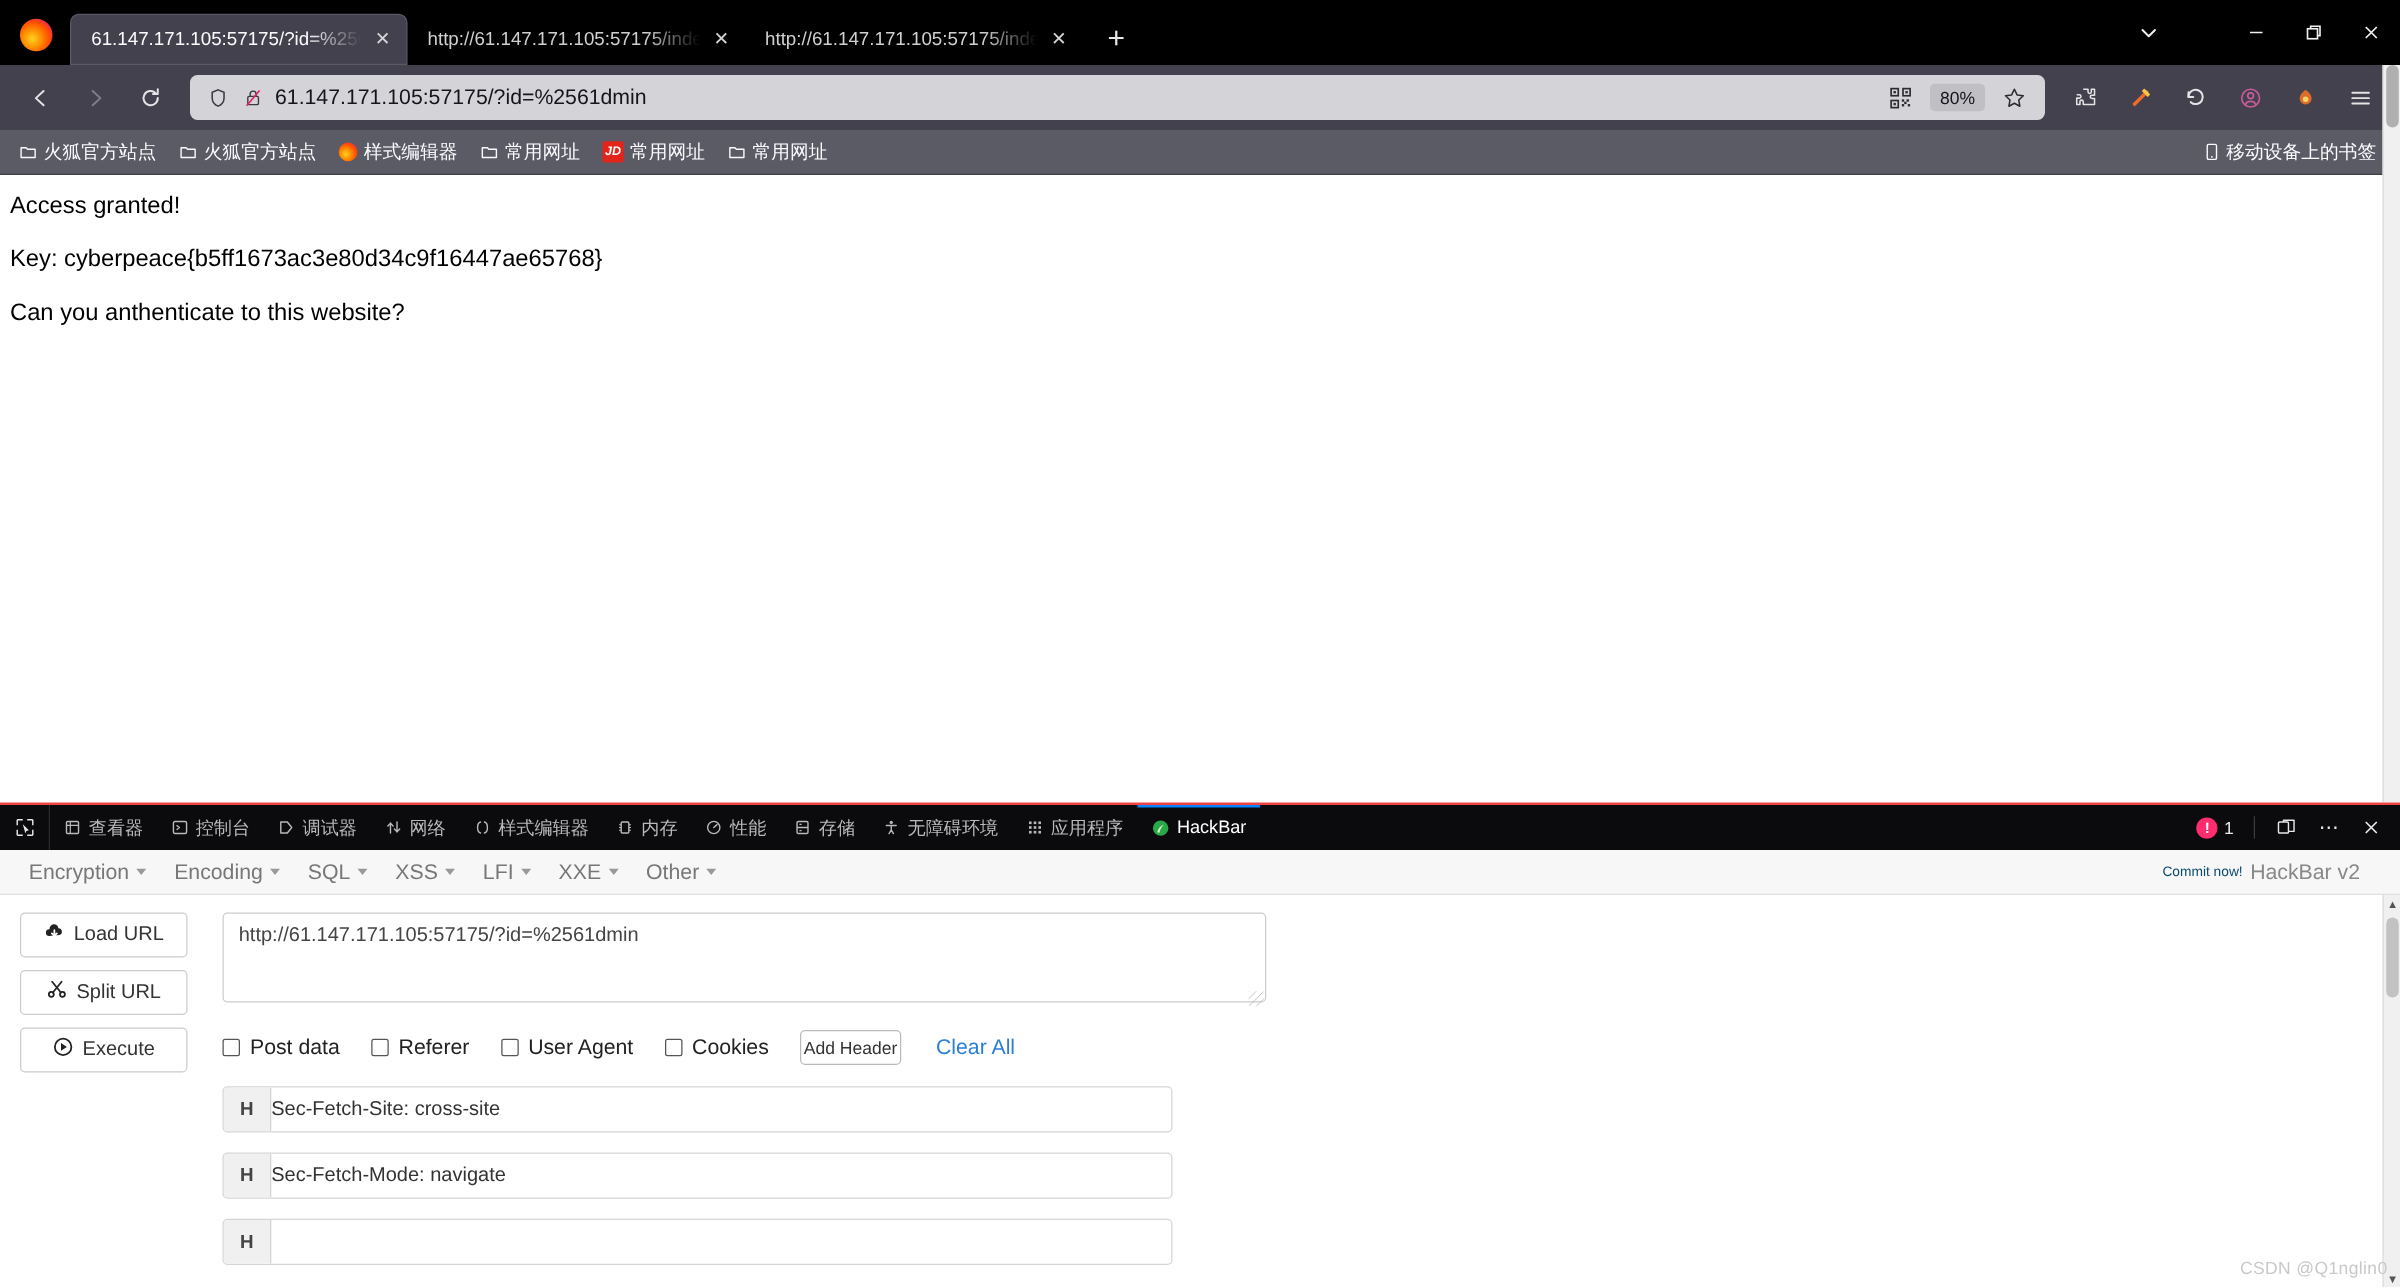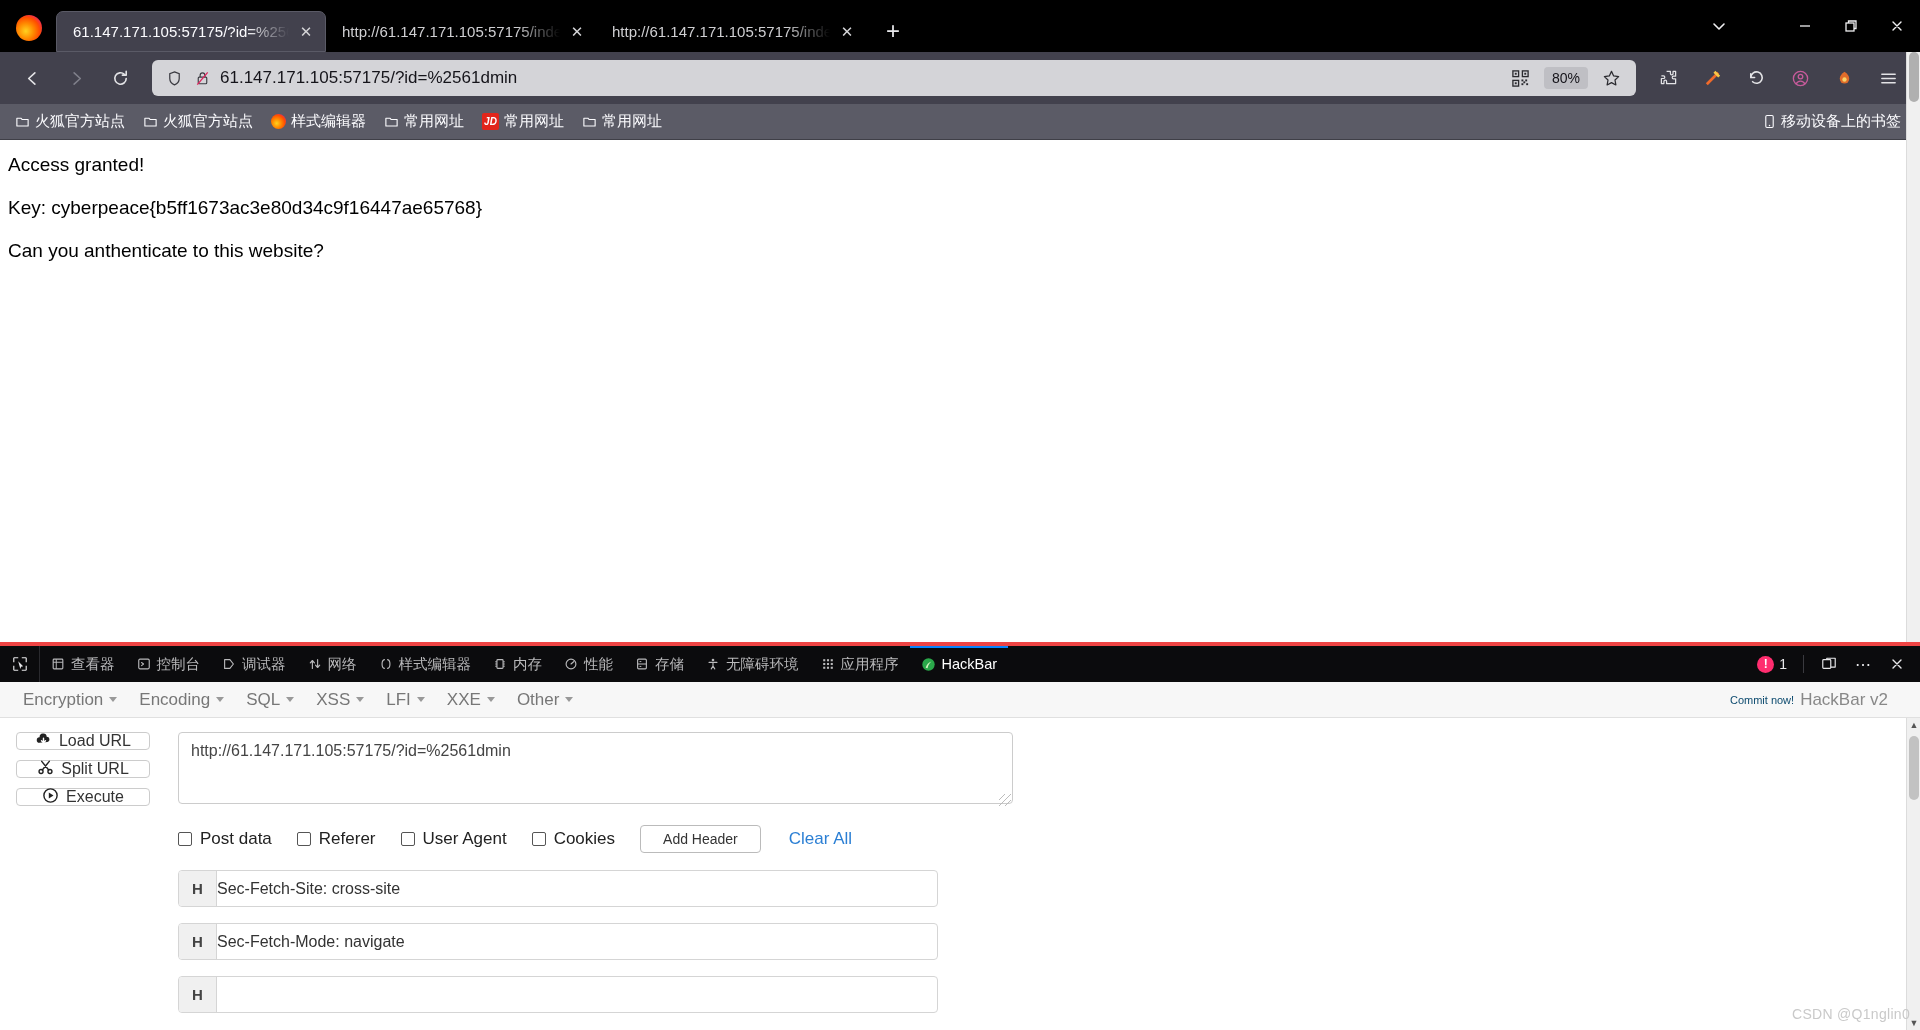--- a/index.html
+++ b/index.html
@@ -130,21 +130,21 @@
   }
   .page p {
     font-size: 19px; color: #000; line-height: 1.15;
     margin: 0 0 21px 0;
   }
 
   
   .devtools {
     position: absolute; left: 0; right: 0; bottom: 0;
     height: 388px; background: #fff;
-    border-top: 4px solid #ef4444;
+    border-top: 2px solid #ef4444;
     display: flex; flex-direction: column;
   }
   .dt-toolbar {
     height: 36px; background: #0b0b0d;
     display: flex; align-items: stretch;
     flex: 0 0 auto;
   }
   .dt-picker {
     width: 40px; display: flex; align-items: center; justify-content: center;
     color: #e6e6e8; border-right: 1px solid #2a2a2e;
@@ -206,21 +206,21 @@
   .hb-commit { color: #0c4a6e; font-size: 11px; }
   .hb-version { color: #888; font-size: 17px; margin-left: 6px; }
 
   .hb-body { flex: 1 1 auto; display: flex; padding: 14px 0 0 0; overflow: hidden; }
   .hb-actions {
     width: 150px; flex: 0 0 auto;
     display: flex; flex-direction: column; gap: 10px;
     padding-left: 16px;
   }
   .hb-abtn {
-    height: 18px; border: 1px solid #ccc; border-radius: 4px;
+    height: 36px; border: 1px solid #ccc; border-radius: 4px;
     background: #fff; color: #333; font-size: 16px;
     display: flex; align-items: center; justify-content: center; gap: 7px;
   }
   .hb-main { flex: 1 1 auto; padding: 0 20px 0 28px; min-width: 0; }
   .hb-textarea {
     width: 835px; height: 72px;
     border: 1px solid #ccc; border-radius: 4px;
     padding: 9px 12px; font-size: 16px; color: #444;
     font-family: "Liberation Sans", sans-serif;
     resize: none; background: #fff; outline: none;
@@ -241,21 +241,21 @@
   .chk-label {
     display: flex; align-items: center; gap: 8px;
     font-size: 17px; color: #222; margin-right: 25px;
   }
   .chk {
     width: 14px; height: 14px; border: 1px solid #555;
     border-radius: 2px; background: #fff; flex: 0 0 auto;
   }
   .addhdr {
     border: 1px solid #bbb; border-radius: 4px; background: #fff;
-    font-size: 14px; color: #333; padding: 5px 22px; margin-right: 28px;
+    font-size: 14px; color: #333; padding: 5px 2px; margin-right: 28px;
   }
   .clearall { color: #2b7fd4; font-size: 17px; }
   .hdr-row {
     display: flex; align-items: stretch;
     width: 760px; height: 37px; margin-top: 16px;
     border: 1px solid #d5d5d5; border-radius: 4px; overflow: hidden;
     background: #fff;
   }
   .hdr-tag {
     width: 38px; background: #f0f0f0; border-right: 1px solid #d5d5d5;

